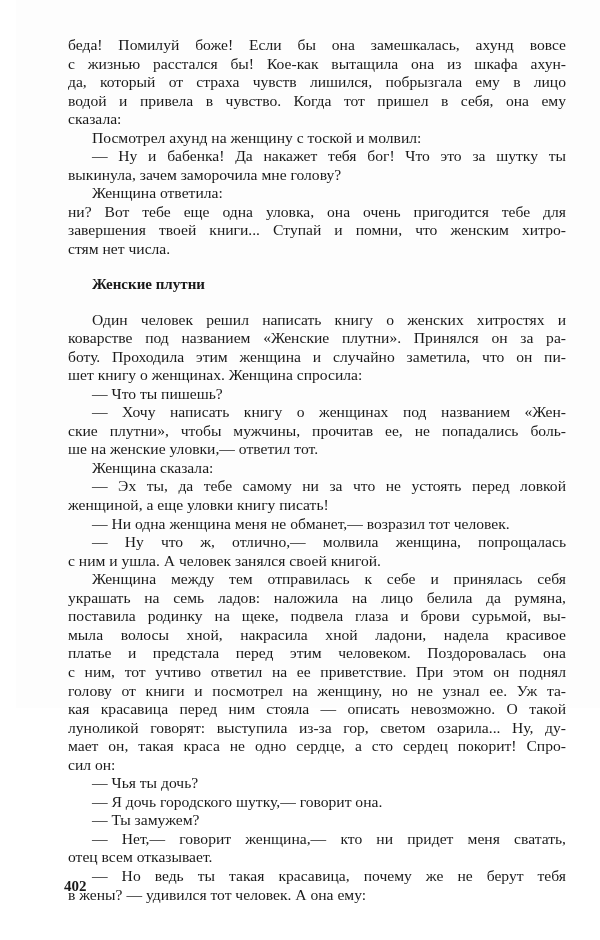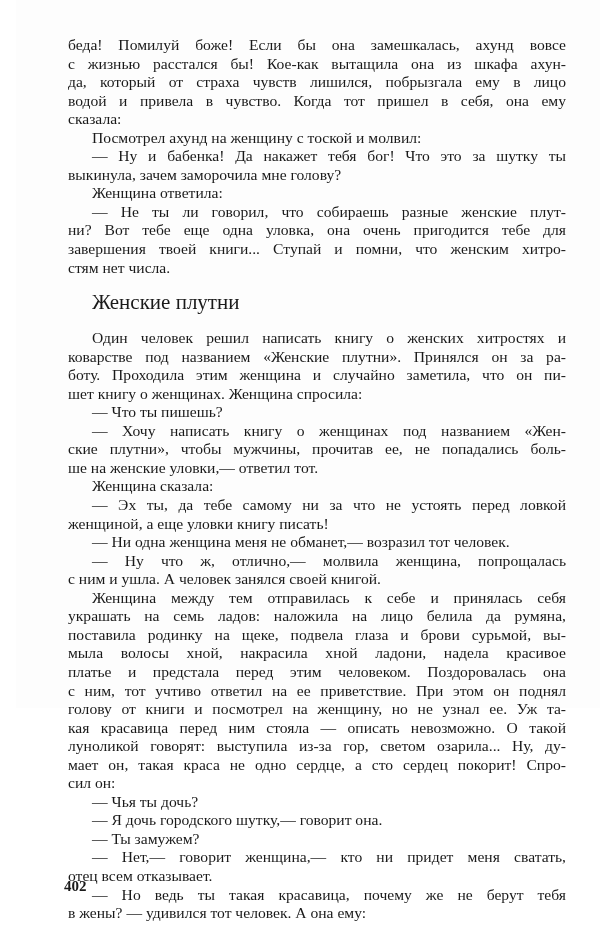--- a/index.html
+++ b/index.html
@@ -16,21 +16,21 @@
   }
   .ln {
     display: block; height: 18.55px; white-space: nowrap;
     text-align: justify; text-align-last: justify;
   }
   .ln.last { text-align-last: left; }
   .ln.ind { padding-left: 24px; }
   .gap { display: block; height: 16px; }
   .heading {
     display: block; height: 20px; padding-left: 24px;
-    font-weight: normal; font-size: 21px; line-height: 18.55px;
+    font-weight: bold; font-size: 15px; line-height: 18.55px;
   }
   .page-number {
     position: absolute; left: 48px; top: 878px;
     font-family: "Liberation Serif", "DejaVu Serif", serif;
     font-size: 15px; color: #1a1a1a; font-weight: bold;
   }
 </style>
 </head>
 <body>
 
@@ -39,21 +39,20 @@
     <div id="before">
         <span class="ln">беда! Помилуй боже! Если бы она замешкалась, ахунд вовсе</span>
         <span class="ln">с жизнью расстался бы! Кое-как вытащила она из шкафа ахун-</span>
         <span class="ln">да, который от страха чувств лишился, побрызгала ему в лицо</span>
         <span class="ln">водой и привела в чувство. Когда тот пришел в себя, она ему</span>
         <span class="ln last">сказала:</span>
         <span class="ln ind last">Посмотрел ахунд на женщину с тоской и молвил:</span>
         <span class="ln ind">— Ну и бабенка! Да накажет тебя бог! Что это за шутку ты</span>
         <span class="ln last">выкинула, зачем заморочила мне голову?</span>
         <span class="ln ind last">Женщина ответила:</span>
-        <span class="ln ind">— Не ты ли говорил, что собираешь разные женские плут-</span>
         <span class="ln">ни? Вот тебе еще одна уловка, она очень пригодится тебе для</span>
         <span class="ln">завершения твоей книги... Ступай и помни, что женским хитро-</span>
         <span class="ln last">стям нет числа.</span>
       </div>
     <span class="gap"></span>
     <span class="heading">Женские плутни</span>
     <span class="gap"></span>
     <div id="after">
         <span class="ln ind">Один человек решил написать книгу о женских хитростях и</span>
         <span class="ln">коварстве под названием «Женские плутни». Принялся он за ра-</span>

